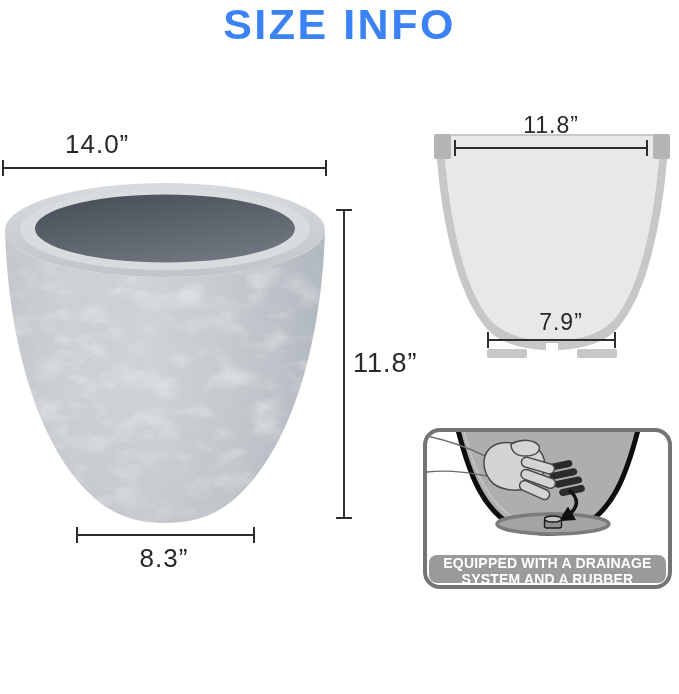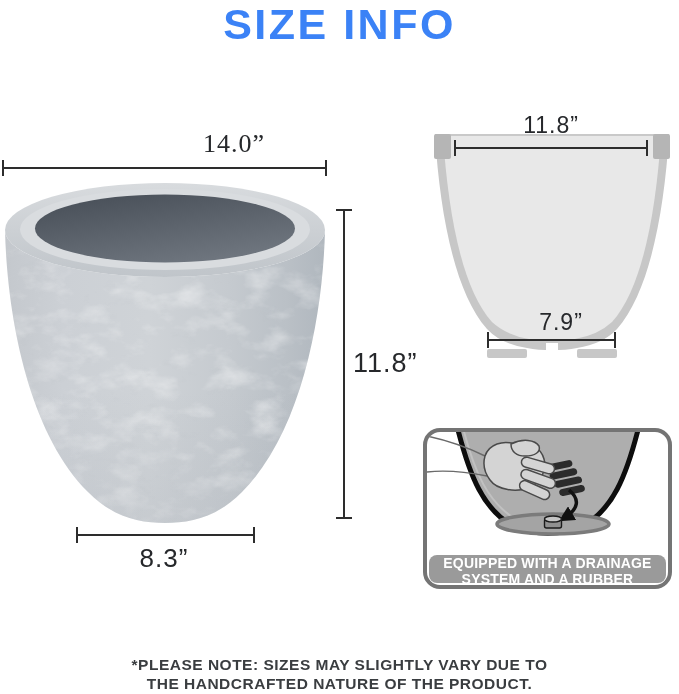--- a/index.html
+++ b/index.html
@@ -1,21 +1,21 @@
 <!DOCTYPE html>
 <html><head>
 <meta charset="utf-8">
 <style>
   html,body{margin:0;padding:0;background:#fff;}
   #page{position:relative;width:679px;height:694px;background:#fff;overflow:hidden;
         font-family:"Liberation Sans",sans-serif;}
   #title{position:absolute;top:0;left:0;width:100%;text-align:center;
          font-size:43px;font-weight:bold;letter-spacing:2.5px;color:#3b82f6;}
   .dim-label{position:absolute;color:#26282b;letter-spacing:1px;white-space:nowrap;}
-  #dim-top{top:129px;left:65px;width:200px;text-align:right;font-size:26px;font-family:Liberation Serif, serif;}
+  #dim-top{top:129px;left:65px;width:200px;text-align:left;font-size:26px;}
   #dim-height{top:348px;left:353px;font-size:27px;}
   #dim-base{top:543px;left:64px;width:200px;text-align:center;font-size:26px;}
   #cs-top{top:112px;left:481px;width:140px;text-align:center;font-size:23px;}
   #cs-base{top:309px;left:496px;width:130px;text-align:center;font-size:23px;}
   svg.fig{position:absolute;}
   #pot-svg{left:0;top:130px;}
   #cross-svg{left:425px;top:115px;}
   #drainage-box{position:absolute;left:423px;top:428px;width:249px;height:161px;
         box-sizing:border-box;border:4px solid #747474;border-radius:17px;
         background:#fff;overflow:hidden;}
@@ -177,18 +177,14 @@
         <rect x="117.5" y="87" width="17" height="9" rx="2" fill="#909090"></rect>
         <ellipse cx="126" cy="87" rx="8.5" ry="3" fill="#c4c4c4"></ellipse>
       </g>
     </svg>
     <div id="drainage-banner">
       <div>EQUIPPED WITH A DRAINAGE</div>
       <div>SYSTEM AND A RUBBER STOPPER</div>
     </div>
   </div>
 
-  <div id="note">
-    <div>*PLEASE NOTE: SIZES MAY SLIGHTLY VARY DUE TO</div>
-    <div>THE HANDCRAFTED NATURE OF THE PRODUCT.</div>
-  </div>
 
 </div>
 
 </body></html>

